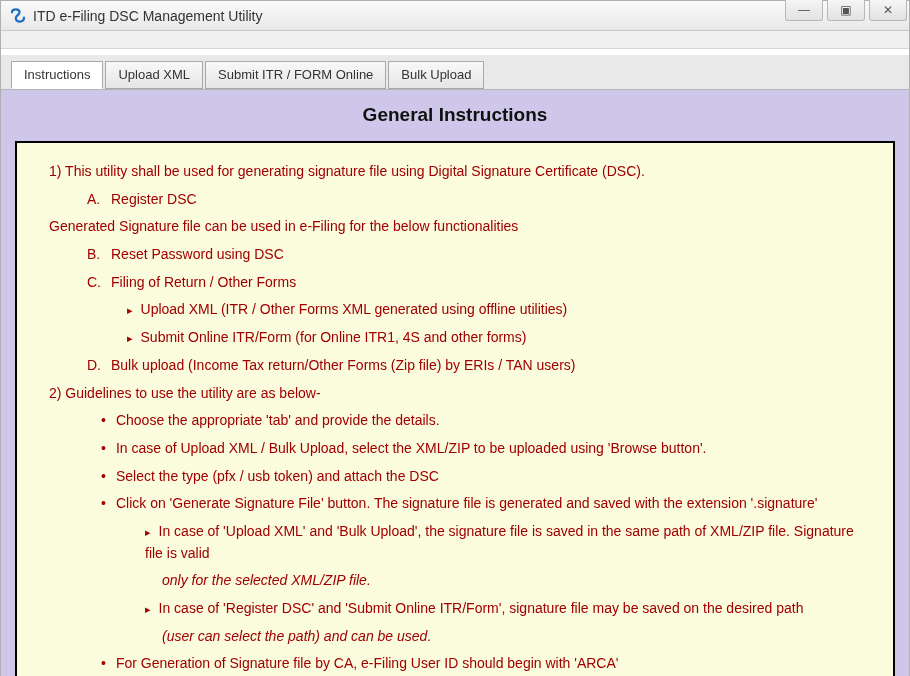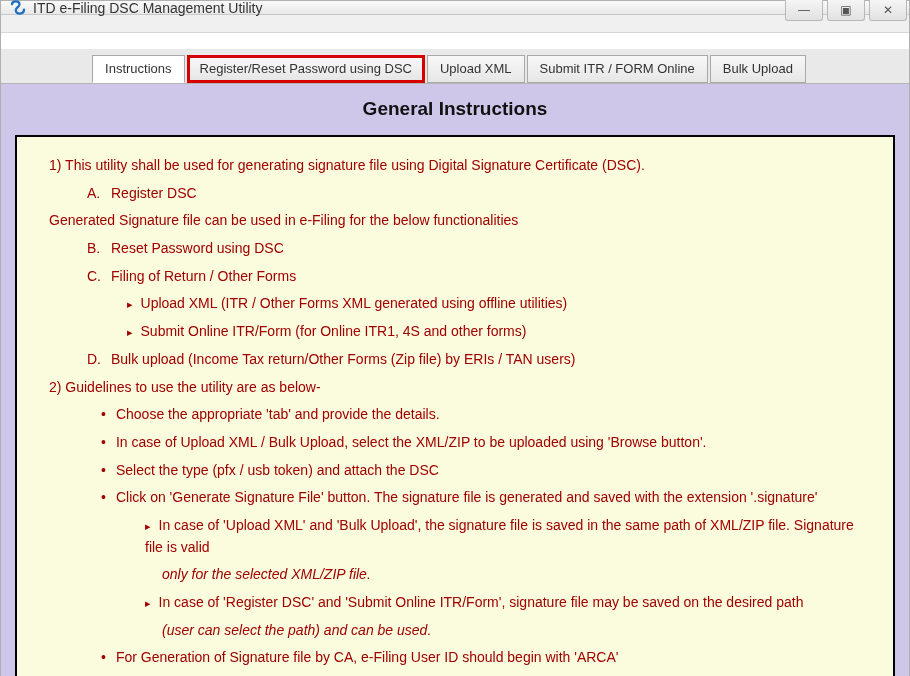--- a/index.html
+++ b/index.html
@@ -3,21 +3,21 @@
 <meta charset="utf-8">
 <style>
   * { box-sizing: border-box; margin: 0; padding: 0; }
   html, body { width: 910px; height: 676px; overflow: hidden; font-family: "Segoe UI", Tahoma, sans-serif; font-size: 13px; background: #fff; }
 
   .window {
     width: 910px;
     border: 1px solid #b0b0b0;
   }
   .titlebar {
-    height: 14px;
+    height: 30px;
     background: linear-gradient(#fafafa,#e8e8e8);
     border-bottom: 1px solid #c8c8c8;
     display: flex;
     align-items: center;
     padding: 0 4px;
     position: relative;
   }
   .titlebar .app-icon {
     width: 18px; height: 18px; margin: 0 6px 0 4px;
     position: relative;
@@ -45,23 +45,22 @@
   .chrome {
     height: 18px;
     background: #f0f0f0;
     border-bottom: 1px solid #d6d6d6;
   }
 
   .tabbar {
     display: flex;
     background: #e9e9e9;
     border-bottom: 1px solid #b5b5b5;
-    padding: 6px 10px 0 0;
-    margin-top: 16px;
-    justify-content: center;
+    padding: 6px 10px 0 10px;
+    margin-top: 6px;
   }
   .tab {
     padding: 5px 12px 6px 12px;
     border: 1px solid #a8a8a8;
     border-bottom: 1px solid #a8a8a8;
     background: linear-gradient(#f8f8f8,#e6e6e6);
     font-size: 13px;
     color: #333;
     margin-right: 2px;
     position: relative;
@@ -146,21 +145,20 @@
       <div class="win-btn">
           <span>✕</span>
         </div>
     </div>
   </div>
 
   <div class="chrome"></div>
 
   <div class="tabbar">
     <div class="tab active"><span>Instructions</span></div>
-    <div class="tab highlight"><span>Register/Reset Password using DSC</span></div>
     <div class="tab"><span>Upload XML</span></div>
     <div class="tab"><span>Submit ITR / FORM Online</span></div>
     <div class="tab"><span>Bulk Upload</span></div>
   </div>
 
   <div class="content-outer">
     <div class="content-title">General Instructions</div>
 
     <div class="content-box">
       <div class="p">1) This utility shall be used for generating signature file using Digital Signature Certificate (DSC).</div>

